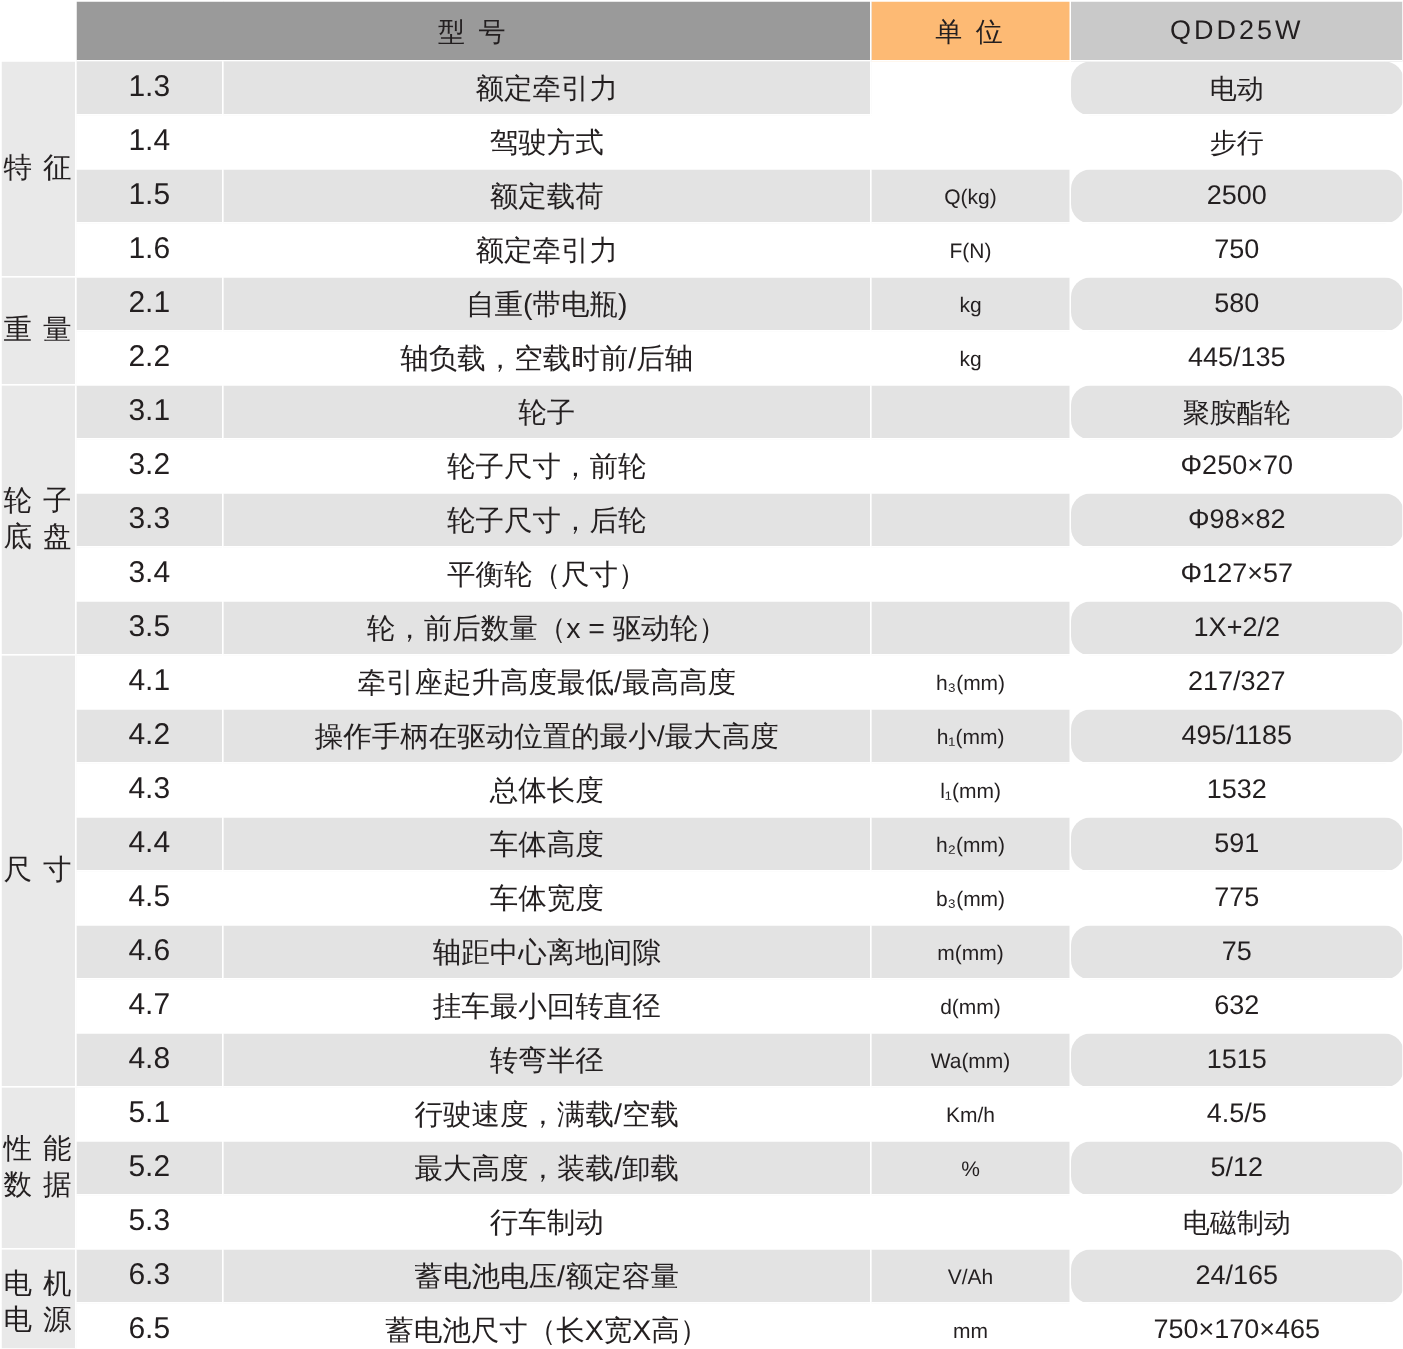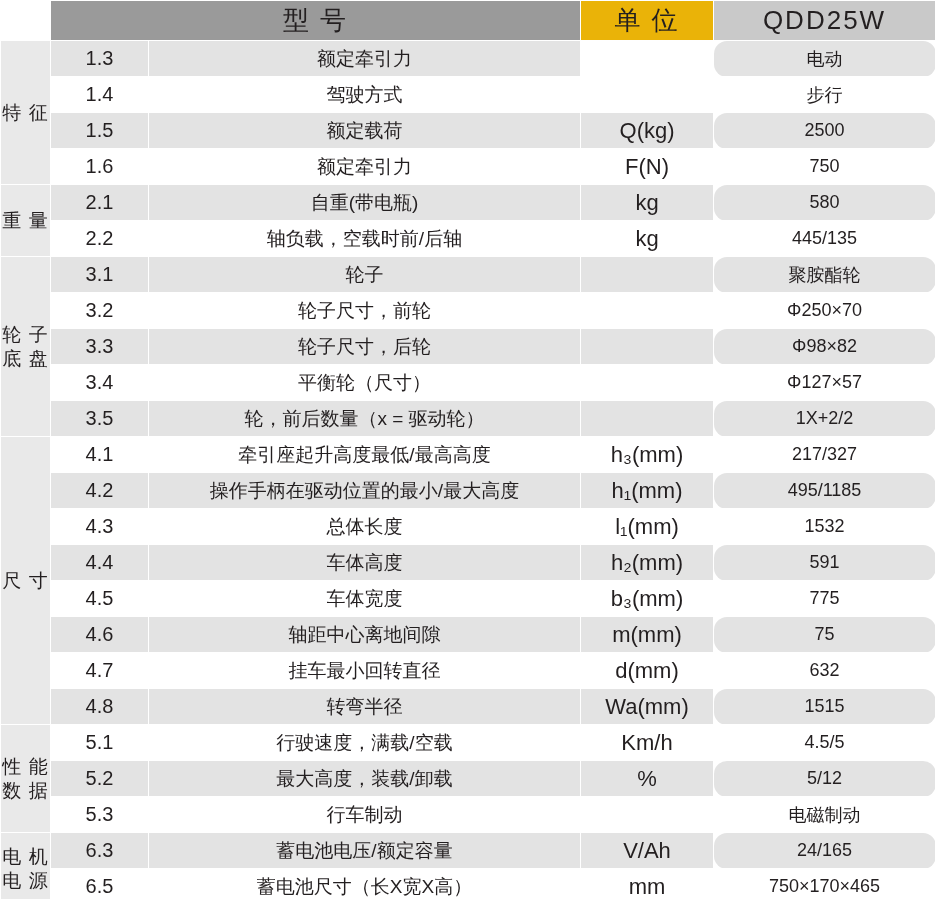--- a/index.html
+++ b/index.html
@@ -34,50 +34,50 @@
   
   col.c-group { width: 50px; }
   col.c-num   { width: 98px; }
   col.c-desc  { width: 432px; }
   col.c-unit  { width: 133px; }
   col.c-val   { width: 222px; }
 
   
   .hdr {
     height: 40px;
-    font-size: 26px;
+    font-size: 18px;
     font-weight: bold;
     letter-spacing: 2px;
   }
   .hdr-blank { background: #ffffff; }
   .hdr-dark {
     background: #9a9a9a;
     color: #ffffff;
   }
   .hdr-mid {
-    background: #eab308;
+    background: #fdba74;
     color: #ffffff;
   }
   .hdr-light {
     background: #c9c9c9;
     color: #ffffff;
     margin-top: 30px;
   }
 
   
   tr.row { height: 36px; }
   .num {
     font-size: 20px;
   }
   .desc {
     font-size: 19px;
     text-align: center;
   }
   .unit {
-    font-size: 22px;
+    font-size: 14px;
   }
   .val {
     font-size: 18px;
   }
   .group {
     font-size: 19px;
     line-height: 1.25;
     letter-spacing: 1px;
     margin-left: 48px;
   }

